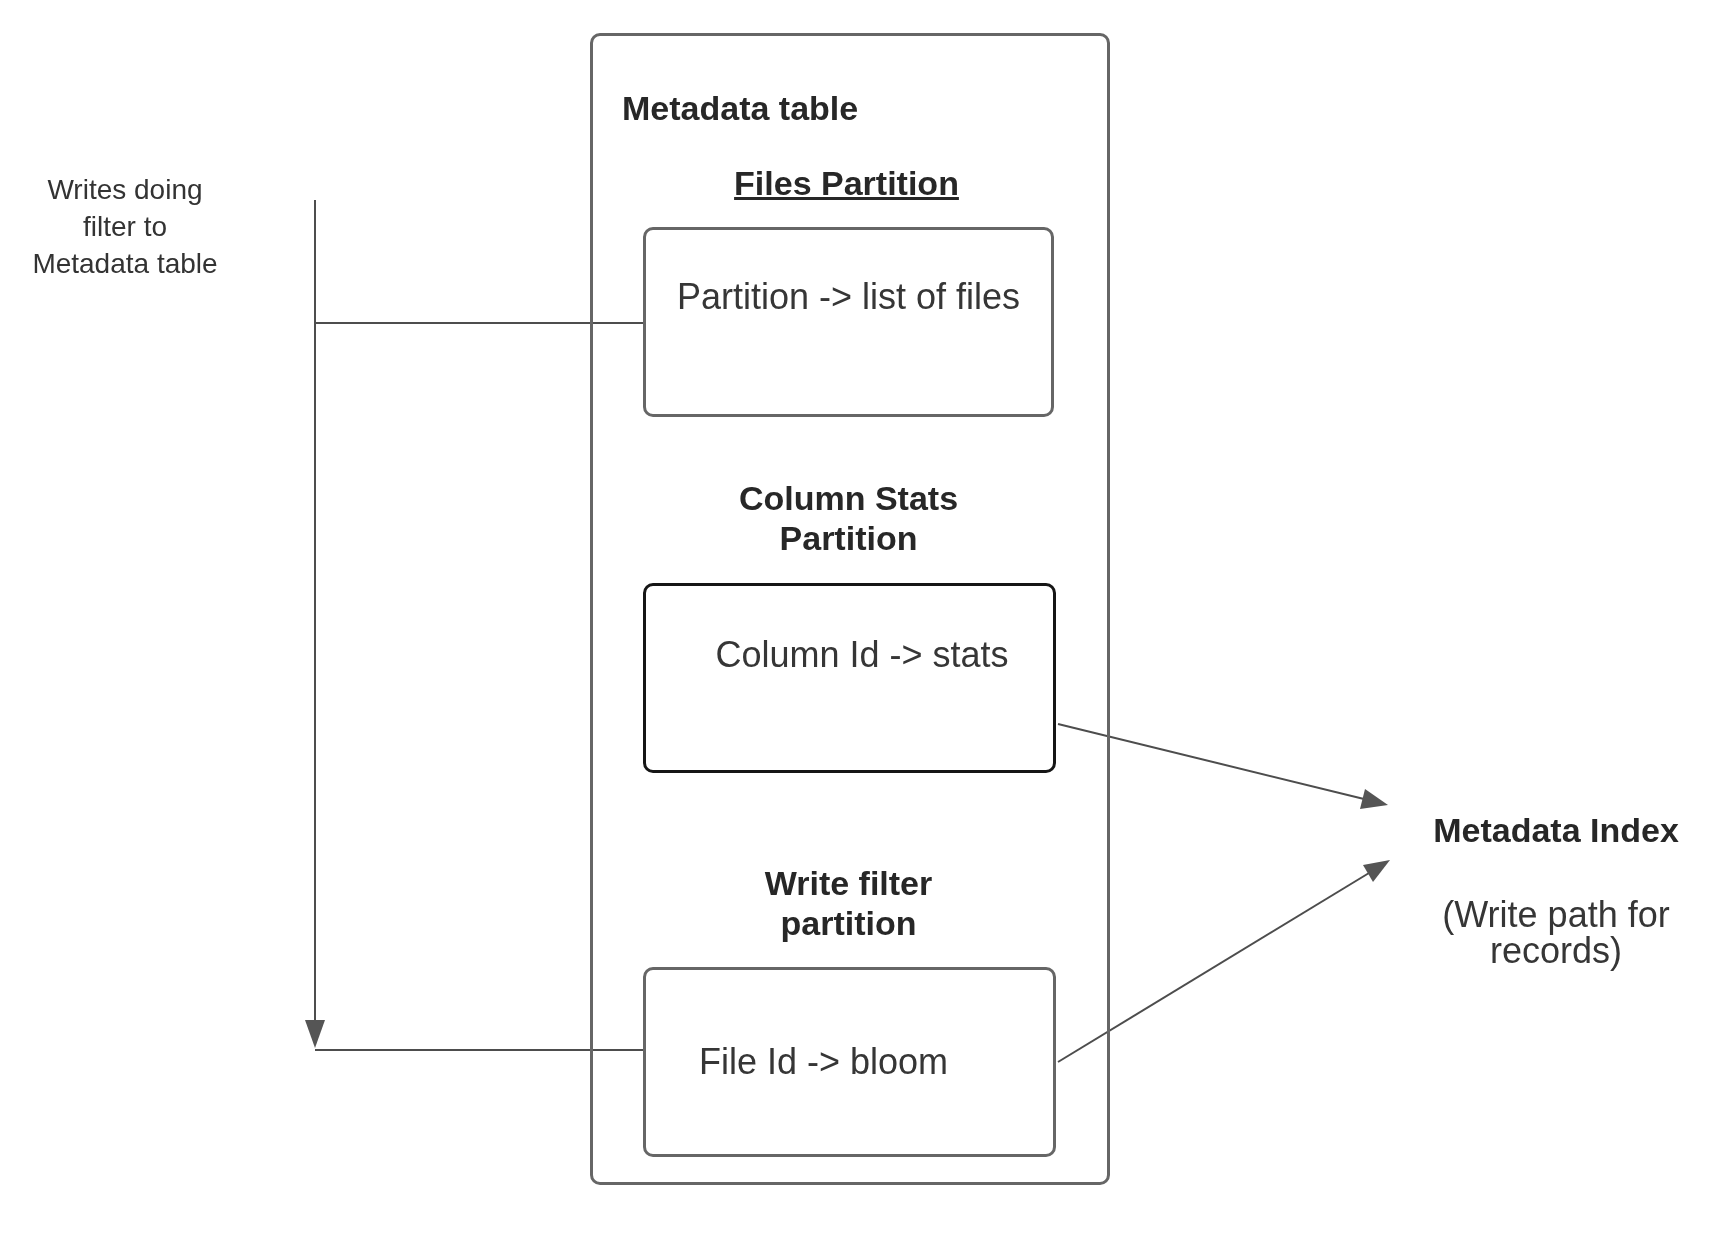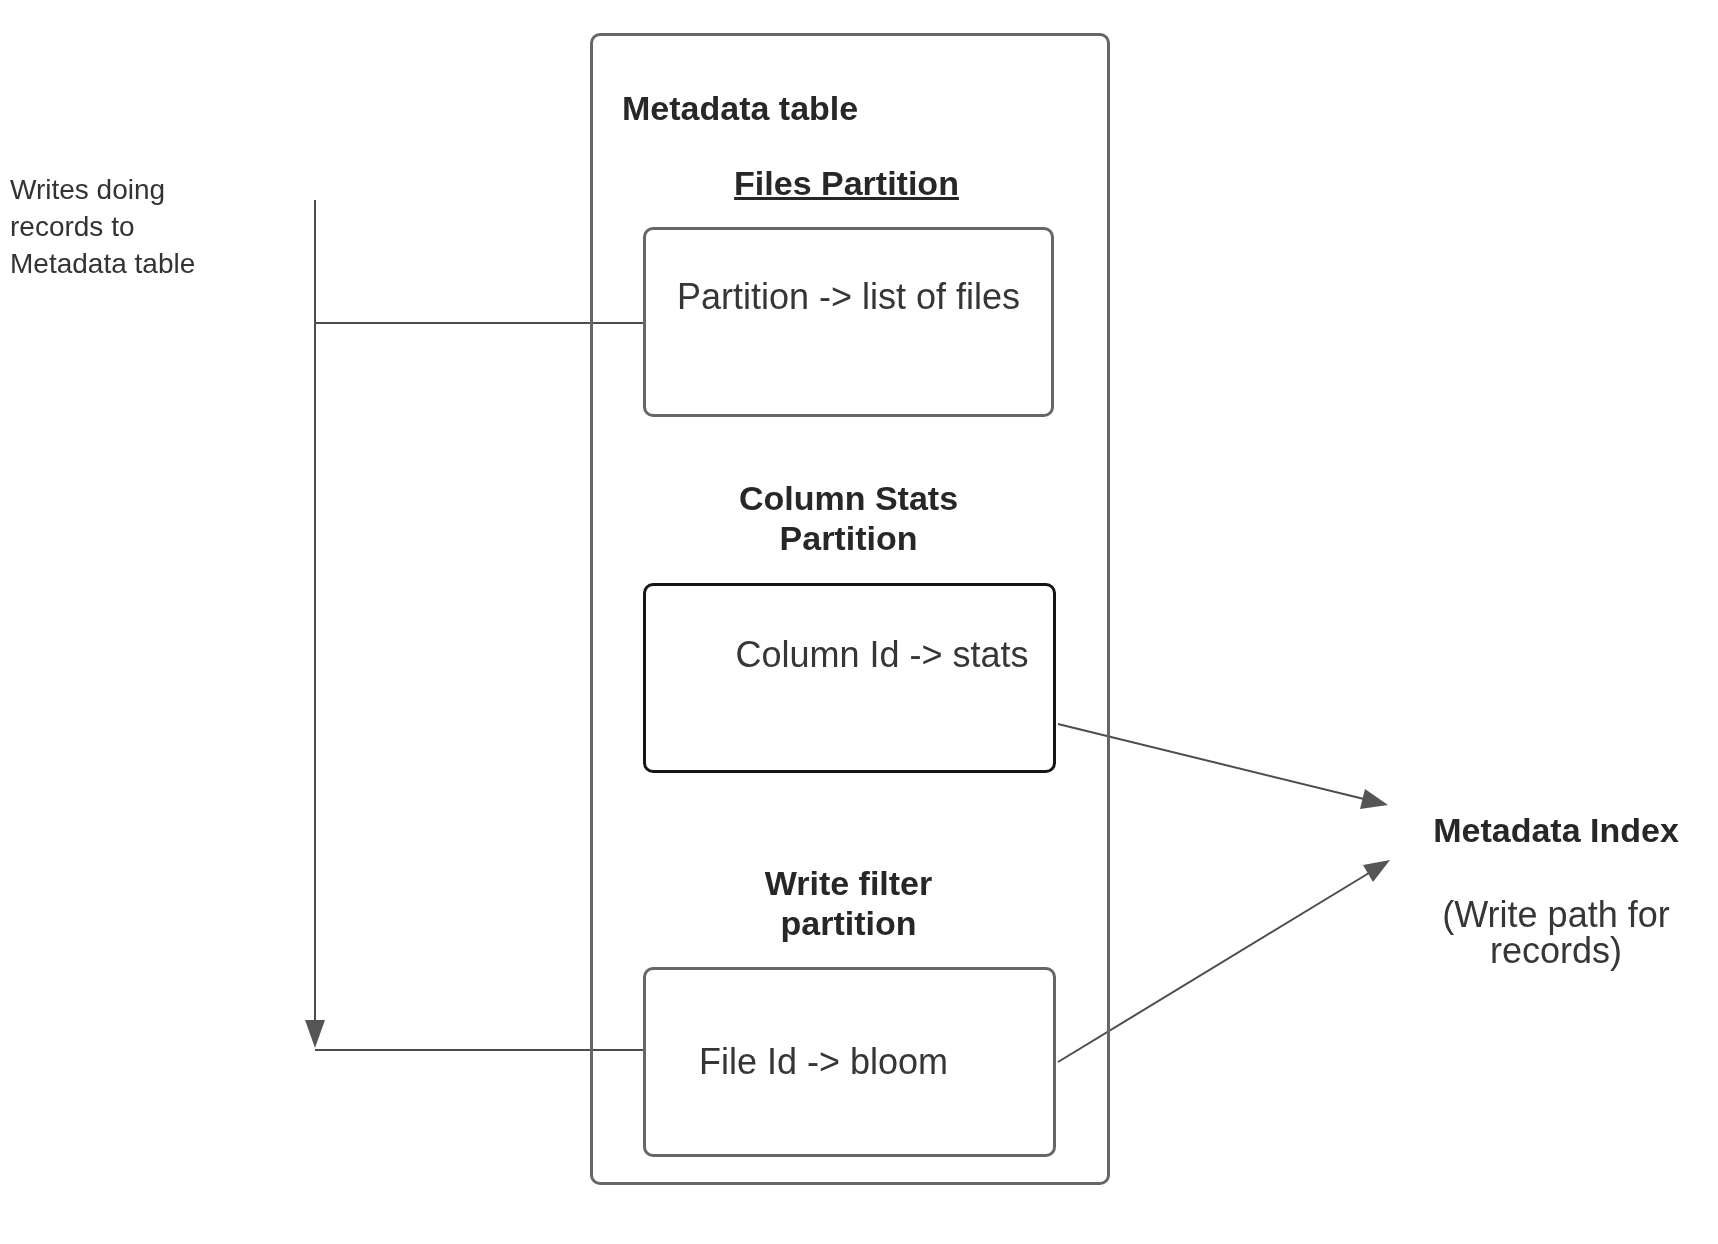--- a/index.html
+++ b/index.html
@@ -5,21 +5,21 @@
   html,body{margin:0;padding:0;background:#ffffff;}
   #canvas{
     position:relative;
     width:1718px;height:1244px;
     background:#ffffff;
     font-family:"Liberation Sans", sans-serif;
     overflow:hidden;
   }
   .abs{position:absolute;}
   .note{
-    font-size:28px;line-height:37px;color:#333333;
+    font-size:28px;line-height:37px;color:#333333;text-align:center;
   }
   .box{
     position:absolute;border:3px solid #666666;border-radius:10px;
     background:transparent;box-sizing:border-box;
   }
   .box.dark{border-color:#161616;}
   .heading{
     font-size:34px;font-weight:700;color:#272727;text-align:center;line-height:40px;
   }
   .boxtext{
@@ -46,42 +46,42 @@
 
     <line x1="1058" y1="724" x2="1364" y2="799" stroke="#4d4d4d" stroke-width="2"></line>
     <polygon points="1388,805 1360,809 1365,789" fill="#555555"></polygon>
 
     <line x1="1058" y1="1062" x2="1369" y2="873" stroke="#4d4d4d" stroke-width="2"></line>
     <polygon points="1390,860 1373,882 1363,865" fill="#555555"></polygon>
   </svg>
 
   <div class="abs note" style="left:10px;top:171px;width:230px;">
     <div>Writes doing</div>
-    <div>records to</div>
+    <div>filter to</div>
     <div>Metadata table</div>
   </div>
 
   <div class="box" style="left:590px;top:33px;width:520px;height:1152px;"></div>
 
   <div class="abs title-left" style="left:622px;top:88px;">Metadata table</div>
 
   <div class="abs heading" style="left:641px;top:163px;width:411px;text-decoration:underline;">
     <div>Files Partition</div>
   </div>
   <div class="box" style="left:643px;top:227px;width:411px;height:190px;"></div>
   <div class="abs boxtext" style="left:643px;top:278px;width:411px;">
     <div>Partition -&gt; list of files</div>
   </div>
 
   <div class="abs heading" style="left:643px;top:478px;width:411px;">
     <div>Column Stats</div>
     <div>Partition</div>
   </div>
   <div class="box dark" style="left:643px;top:583px;width:413px;height:190px;"></div>
-  <div class="abs boxtext" style="left:643px;top:636px;width:438px;padding-left:20px;">
+  <div class="abs boxtext" style="left:643px;top:636px;width:438px;">
     <div>Column Id  -&gt; stats</div>
   </div>
 
   <div class="abs heading" style="left:643px;top:863px;width:411px;">
     <div>Write filter</div>
     <div>partition</div>
   </div>
   <div class="box" style="left:643px;top:967px;width:413px;height:190px;"></div>
   <div class="abs boxtext" style="left:643px;top:1043px;width:361px;">
     <div>File Id -&gt; bloom</div>

